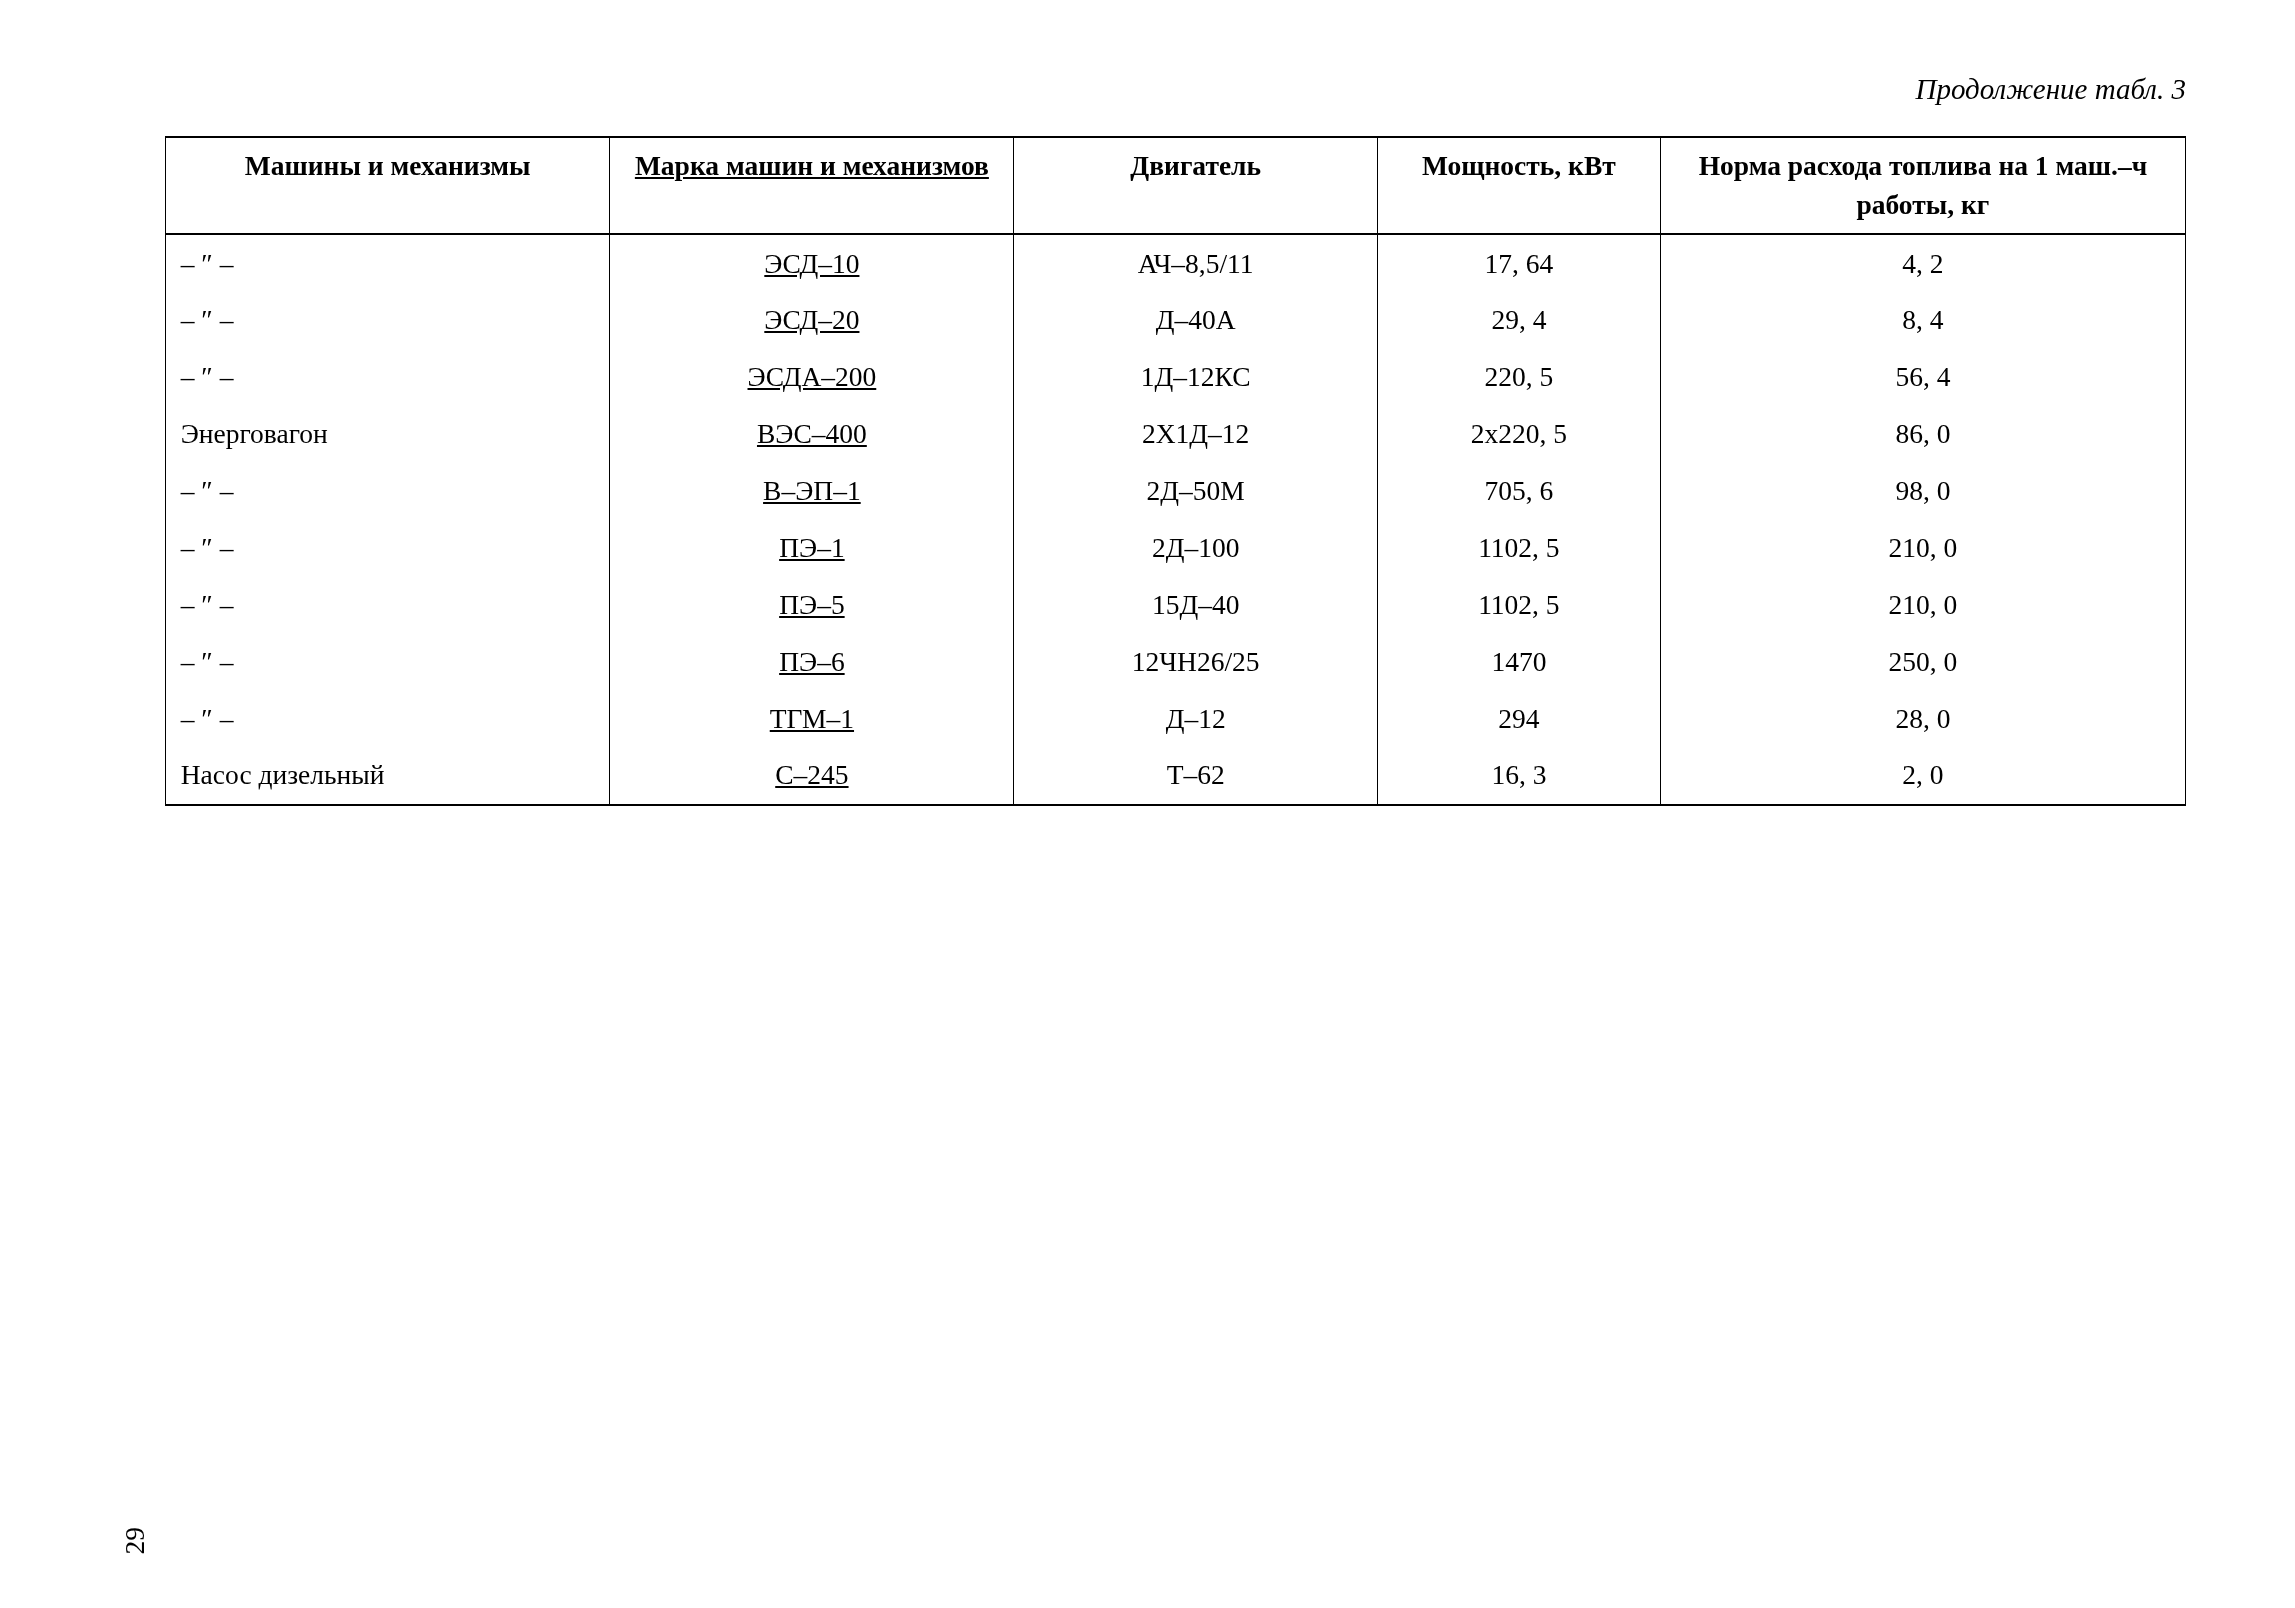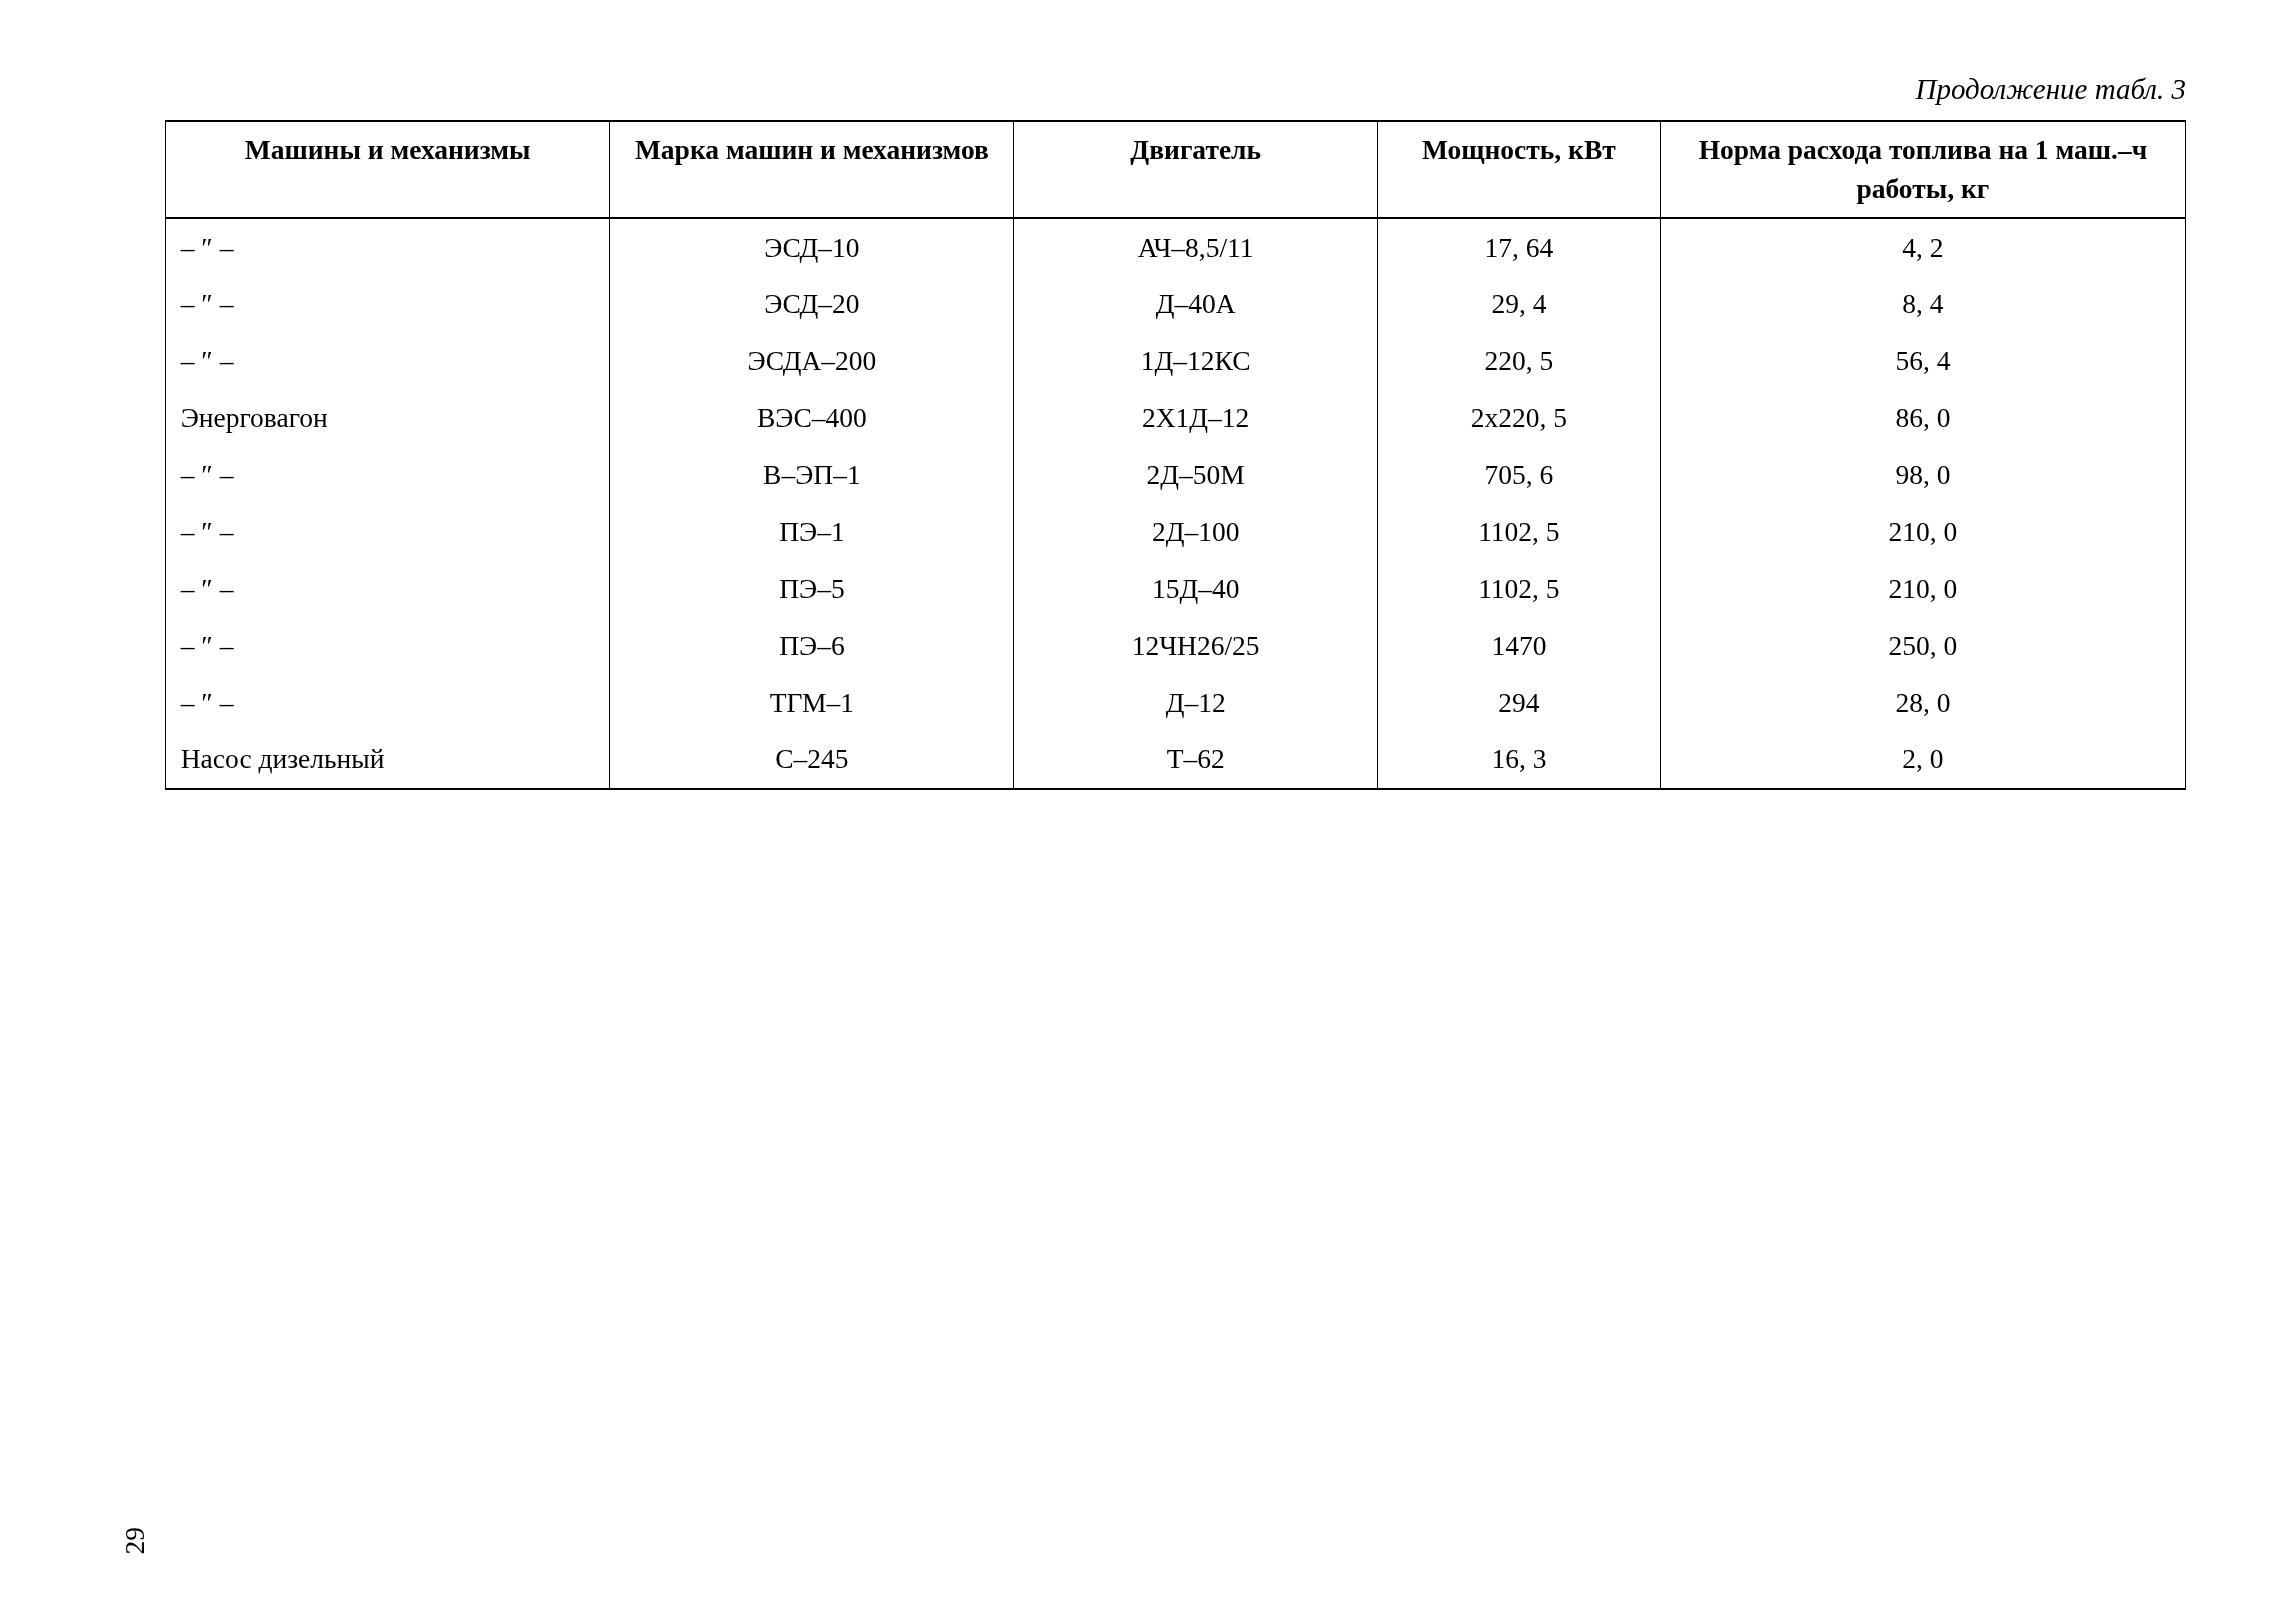--- a/index.html
+++ b/index.html
@@ -21,21 +21,21 @@
       width: 2296px;
       height: 1609px;
       background: #ffffff;
       padding: 73px 110px 73px 165px;
       position: relative;
     }
 
     .continuation-label {
       text-align: right;
       font-size: 29px;
-      margin-bottom: 14px;
+      margin-bottom: 30px;
       font-style: italic;
     }
 
     .main-table {
       width: 100%;
       border-collapse: collapse;
       font-size: 27.5px;
     }
 
     .main-table th,
@@ -50,21 +50,21 @@
       text-align: center;
       font-weight: bold;
       font-size: 27.5px;
     }
 
     .main-table tbody td {
       font-size: 27.5px;
     }
 
     .col-machines { width: 22%; }
-    .col-brand { width: 20%; text-align: center; }
+    .col-brand { width: 20%; text-align: center; text-decoration: underline; }
     .col-engine { width: 18%; text-align: center; }
     .col-power { width: 14%; text-align: center; }
     .col-fuel { width: 26%; text-align: center; }
 
     .header-row th {
       border-top: 2.8px solid #000;
       border-bottom: 2.8px solid #000;
     }
 
     .data-row td {

